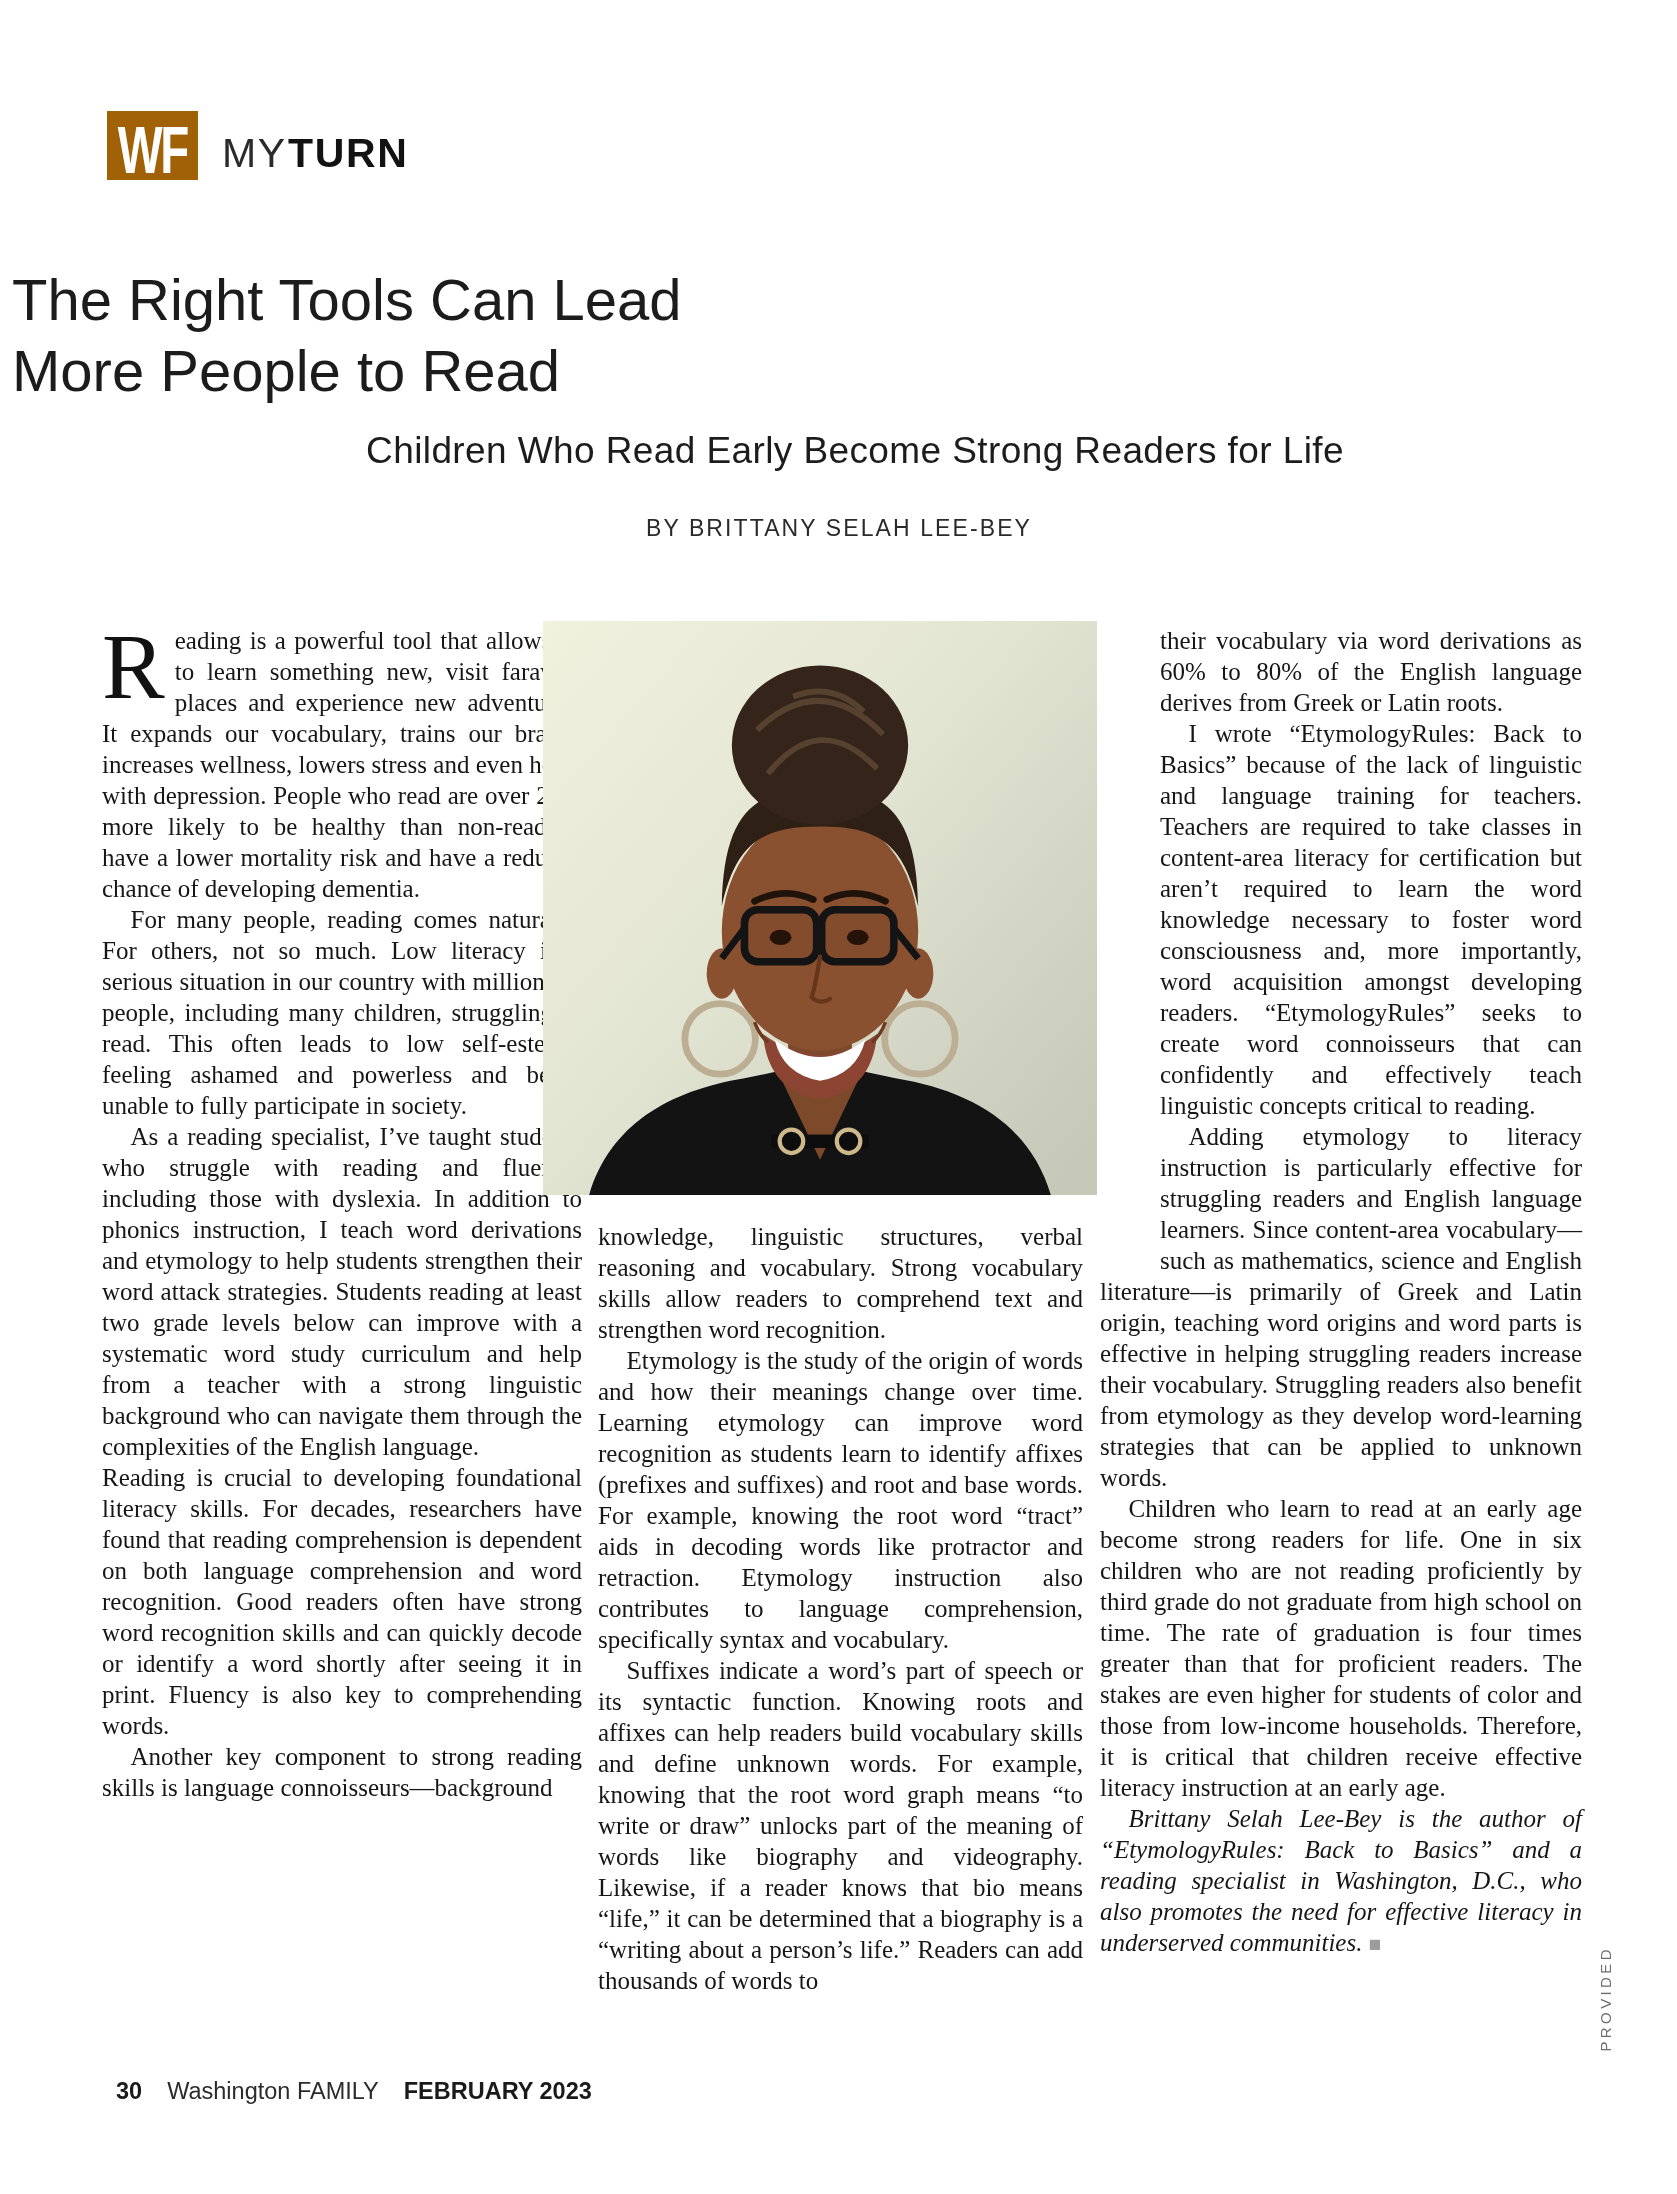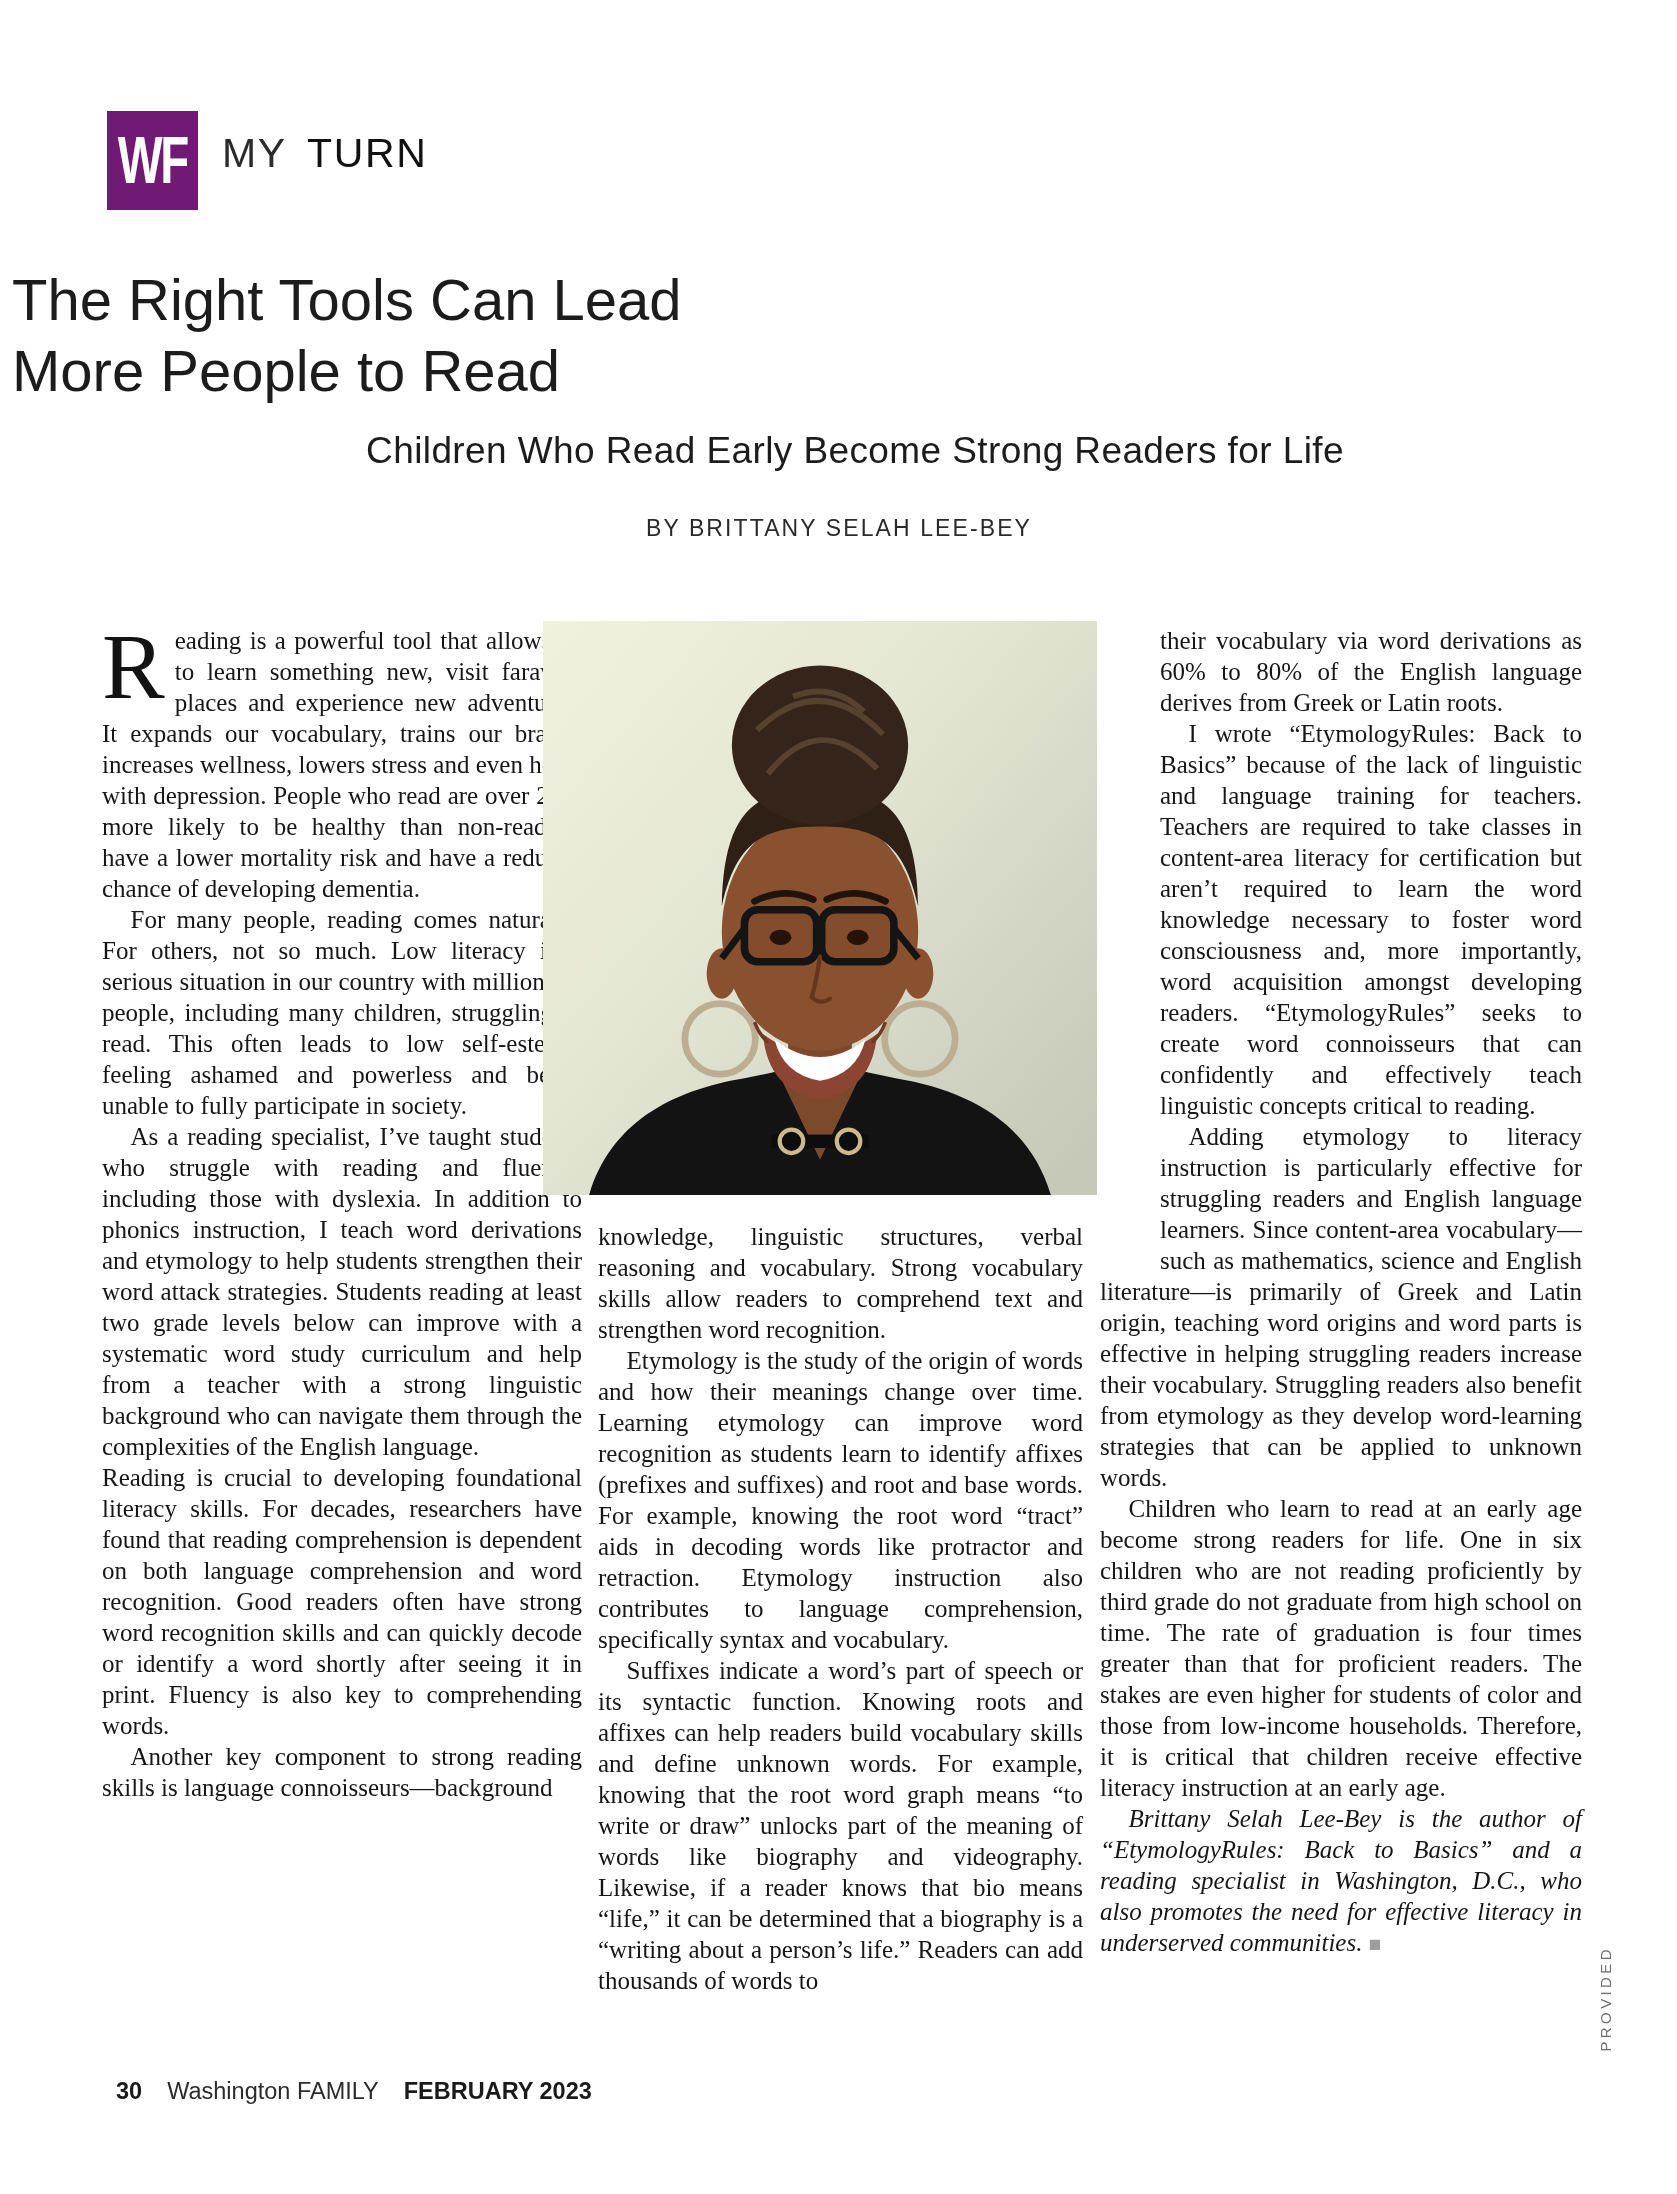--- a/index.html
+++ b/index.html
@@ -1,27 +1,27 @@
 <!DOCTYPE html>
 <html lang="en" style="font-size:13.4px"><head>
 <meta charset="utf-8">
 <style>
   html,body{margin:0;padding:0;background:#ffffff;}
   .page{position:relative;width:1678px;height:2194px;background:#ffffff;overflow:hidden;
         font-family:"Liberation Serif",serif;color:#161616;}
 
   
-  .logo{position:absolute;left:107px;top:111px;width:91px;height:99px;background:#701a75;
-        display:flex;align-items:center;justify-content:center;}
+  .logo{position:absolute;left:107px;top:111px;width:91px;height:69px;background:#a16207;
+        display:flex;align-items:flex-end;justify-content:center;}
   .logo span{font-family:"Liberation Sans",sans-serif;font-weight:700;font-size:50px;color:#ffffff;
         display:inline-block;transform:scale(0.95,1.32);letter-spacing:-2.5px;}
   .kicker{position:absolute;left:222px;top:126px;font-family:"Liberation Sans",sans-serif;
         font-size:41px;line-height:55px;color:#2b2b2b;}
   .kicker .light{font-weight:300;letter-spacing:1.7px;}
-  .kicker .bold{font-weight:400;color:#121212;letter-spacing:1.7px;margin-left:20px;}
+  .kicker .bold{font-weight:700;color:#121212;letter-spacing:1.7px;margin-left:1px;}
 
   
   .title{position:absolute;left:12px;top:264px;width:100%;text-align:left;
          font-family:"Liberation Sans",sans-serif;font-weight:300;font-size:58px;line-height:71px;color:#1c1c1c;}
   .subtitle{position:absolute;left:0;top:430px;width:100%;text-align:center;
          font-family:"Liberation Sans",sans-serif;font-weight:400;font-size:37px;color:#1c1c1c;letter-spacing:0.4px;margin-left:16px;}
   .byline{position:absolute;left:0;top:515px;width:100%;text-align:center;
          font-family:"Liberation Sans",sans-serif;font-size:23px;letter-spacing:2.1px;color:#2a2a2a;}
 
   

